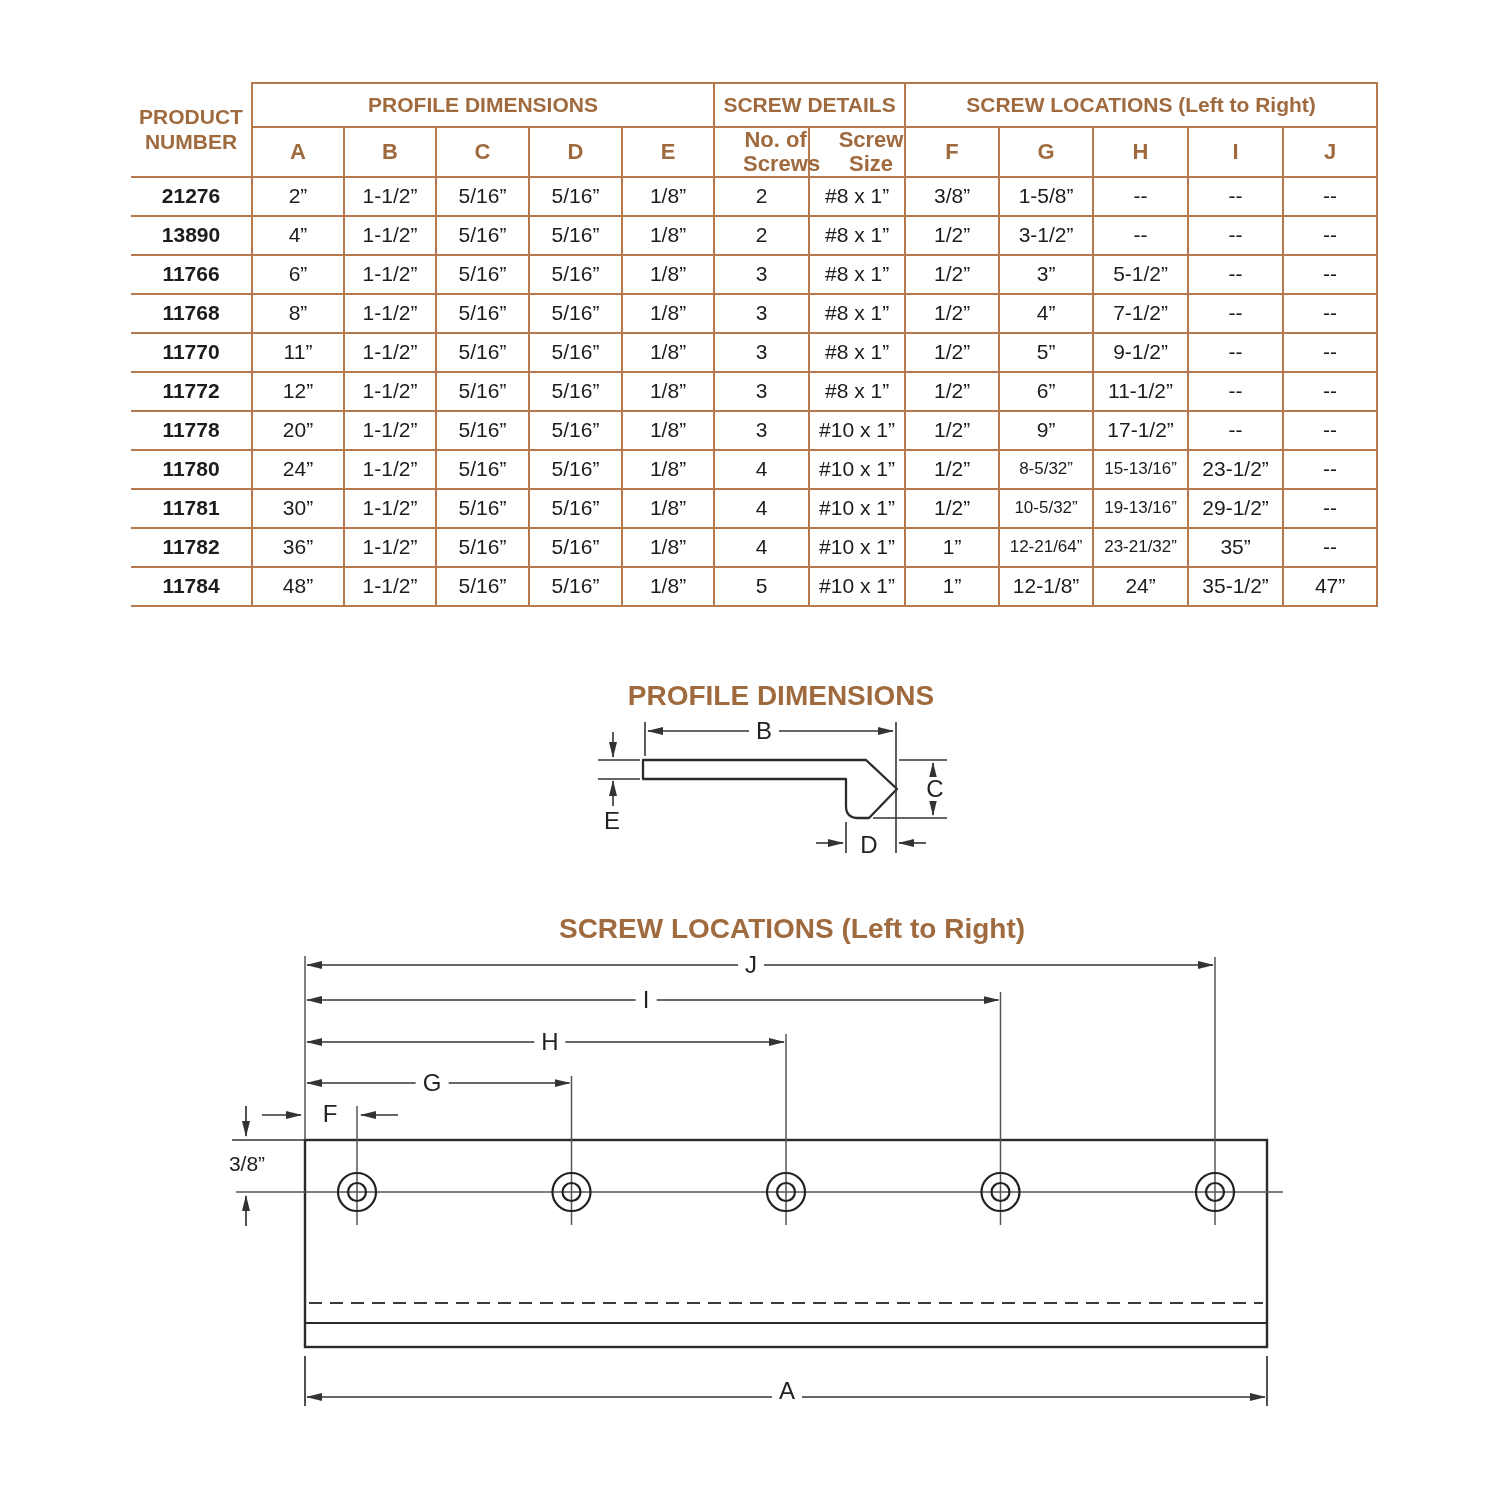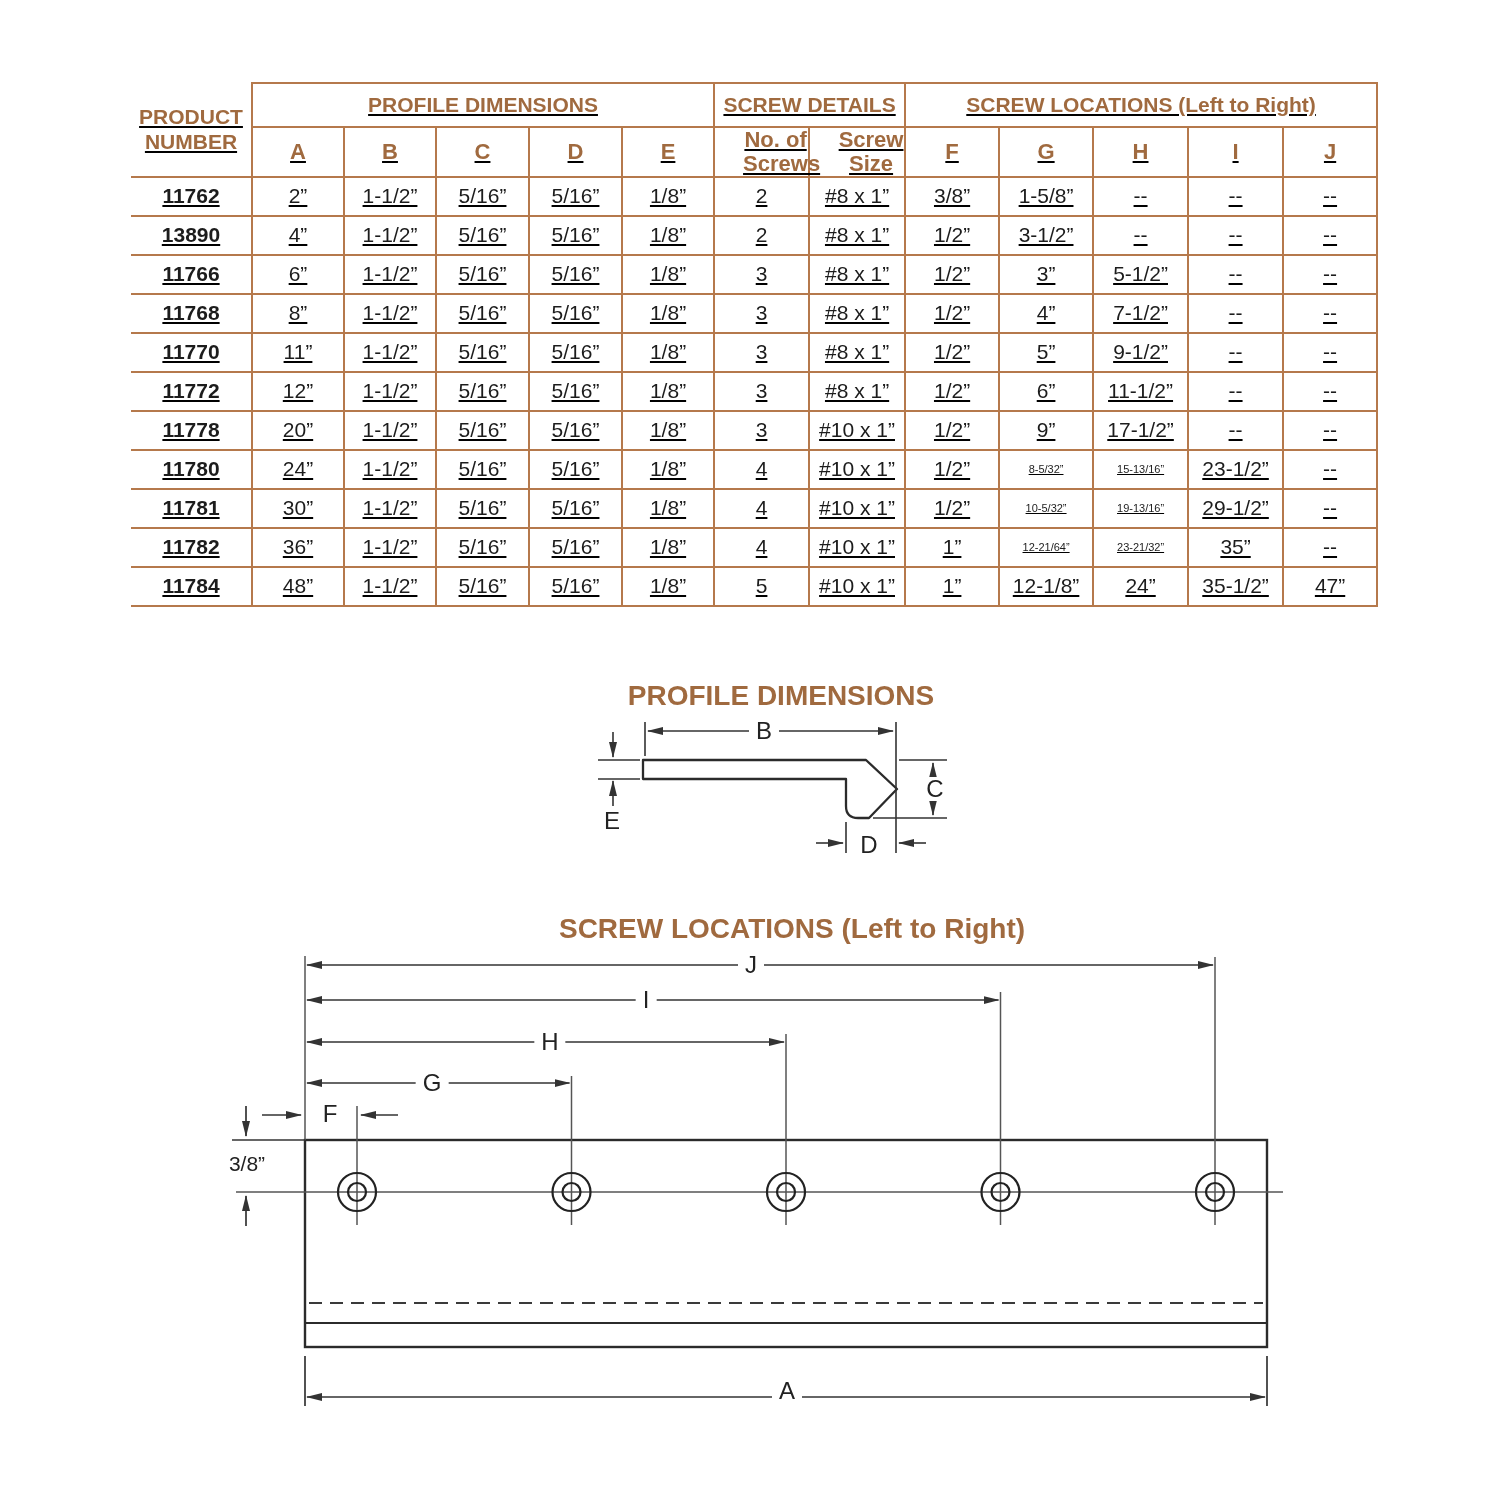--- a/index.html
+++ b/index.html
@@ -3,33 +3,33 @@
 <meta charset="utf-8">
 <style>
   html,body{margin:0;padding:0;}
   body{
     width:1500px;height:1500px;position:relative;background:#ffffff;
     font-family:"Liberation Sans",sans-serif;overflow:hidden;
   }
   
   table.spec{
     position:absolute;left:131px;top:82px;width:1246px;
-    border-collapse:collapse;table-layout:fixed;text-decoration:underline;
+    border-collapse:collapse;table-layout:fixed;
   }
   table.spec th,table.spec td{
     border:2px solid #b5794c;text-align:center;vertical-align:middle;padding:0;
   }
   table.spec thead tr.gh th{height:42px;font-size:21px;font-weight:bold;color:#a06a3f;}
   table.spec thead tr.sh th{height:40px;font-size:22px;font-weight:bold;color:#a06a3f;}
   table.spec th.prodh{border-top:none;border-left:none;font-size:21px;line-height:1.2;}
   table.spec th.twoline{font-size:16px;line-height:1.08;padding-left:28px;}
   .pre{white-space:pre-line;}
   table.spec tbody td{height:37px;font-size:21px;color:#1c1c1c;}
   table.spec tbody td.prod{border-left:none;font-weight:bold;}
-  table.spec tbody td.sm{font-size:11px;text-align:center;}
+  table.spec tbody td.sm{font-size:17px;text-align:center;}
   
   svg.draw{position:absolute;left:0;top:0;width:1500px;height:1500px;}
   .diagram-title{
     position:absolute;transform:translate(-50%,-50%);
     font-weight:bold;font-size:28px;color:#a06a3f;white-space:nowrap;
   }
   .dim-label{
     position:absolute;transform:translate(-50%,-50%);
     font-size:24px;color:#222;background:#fff;padding:0 7px;line-height:1;white-space:nowrap;
   }
@@ -174,21 +174,21 @@
 Size</th>
       <th>F</th>
       <th>G</th>
       <th>H</th>
       <th>I</th>
       <th>J</th>
     </tr>
   </thead>
   <tbody>
       <tr>
-        <td class="prod">11762</td>
+        <td class="prod">21276</td>
         <td>2”</td>
         <td>1-1/2”</td>
         <td>5/16”</td>
         <td>5/16”</td>
         <td>1/8”</td>
         <td>2</td>
         <td>#8 x 1”</td>
         <td>3/8”</td>
         <td>1-5/8”</td>
         <td>--</td>

